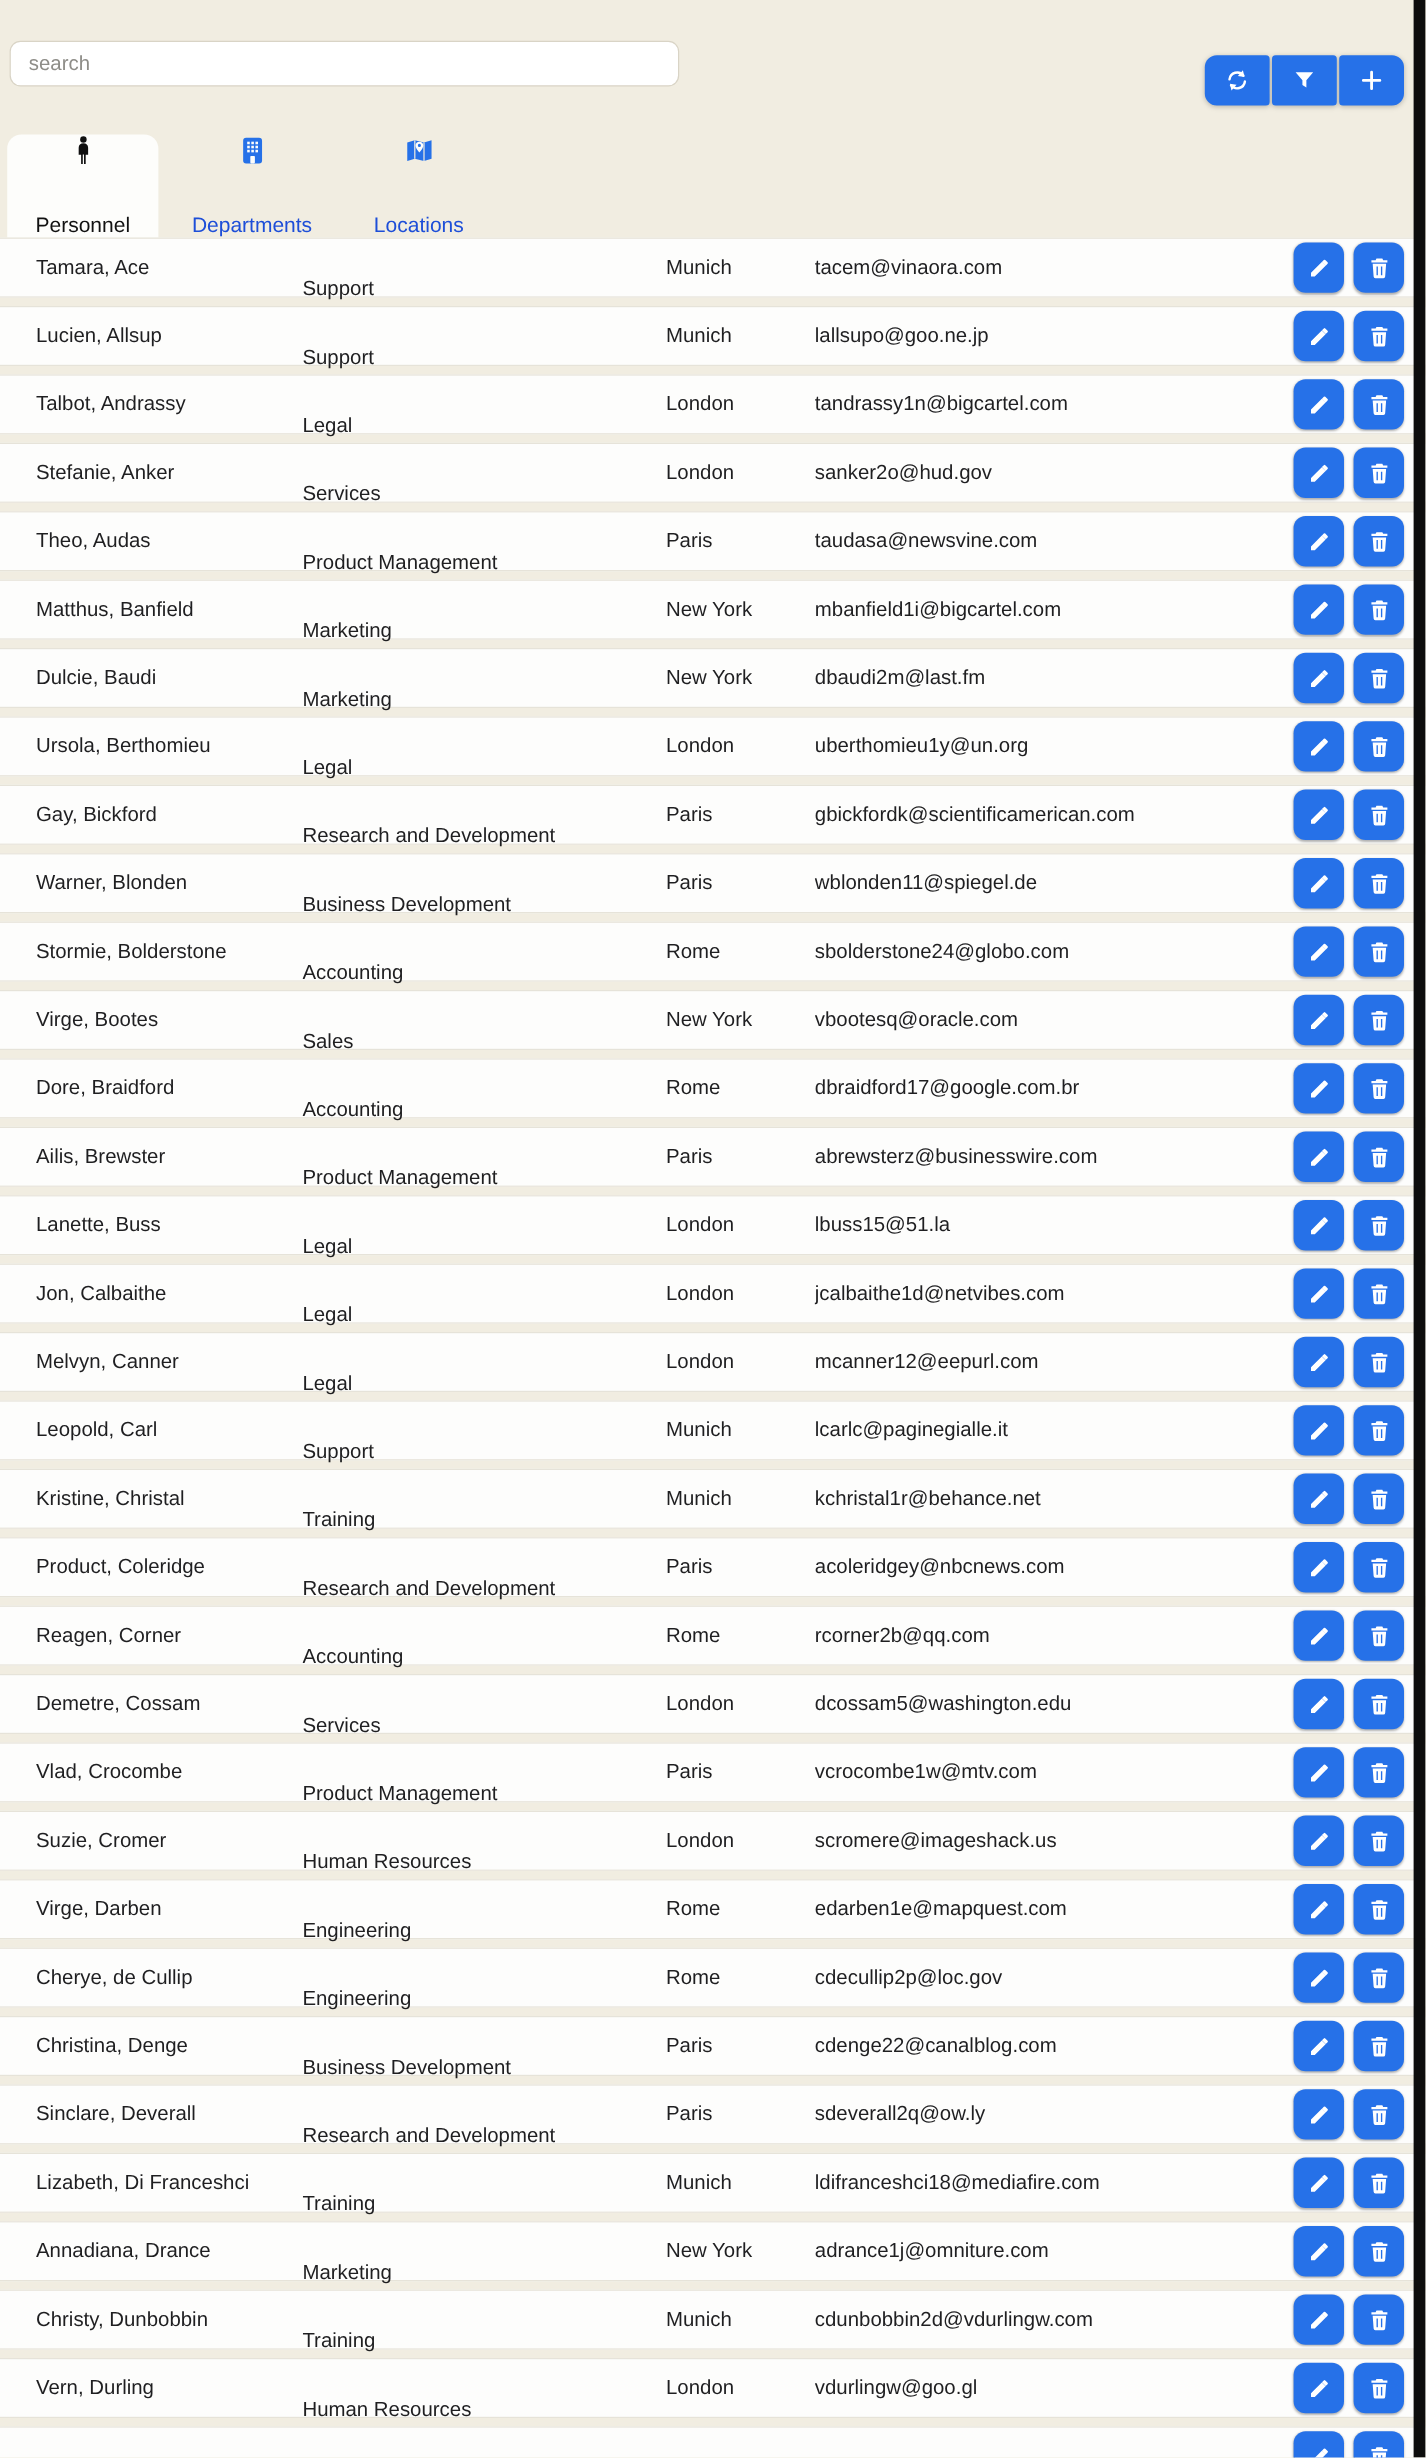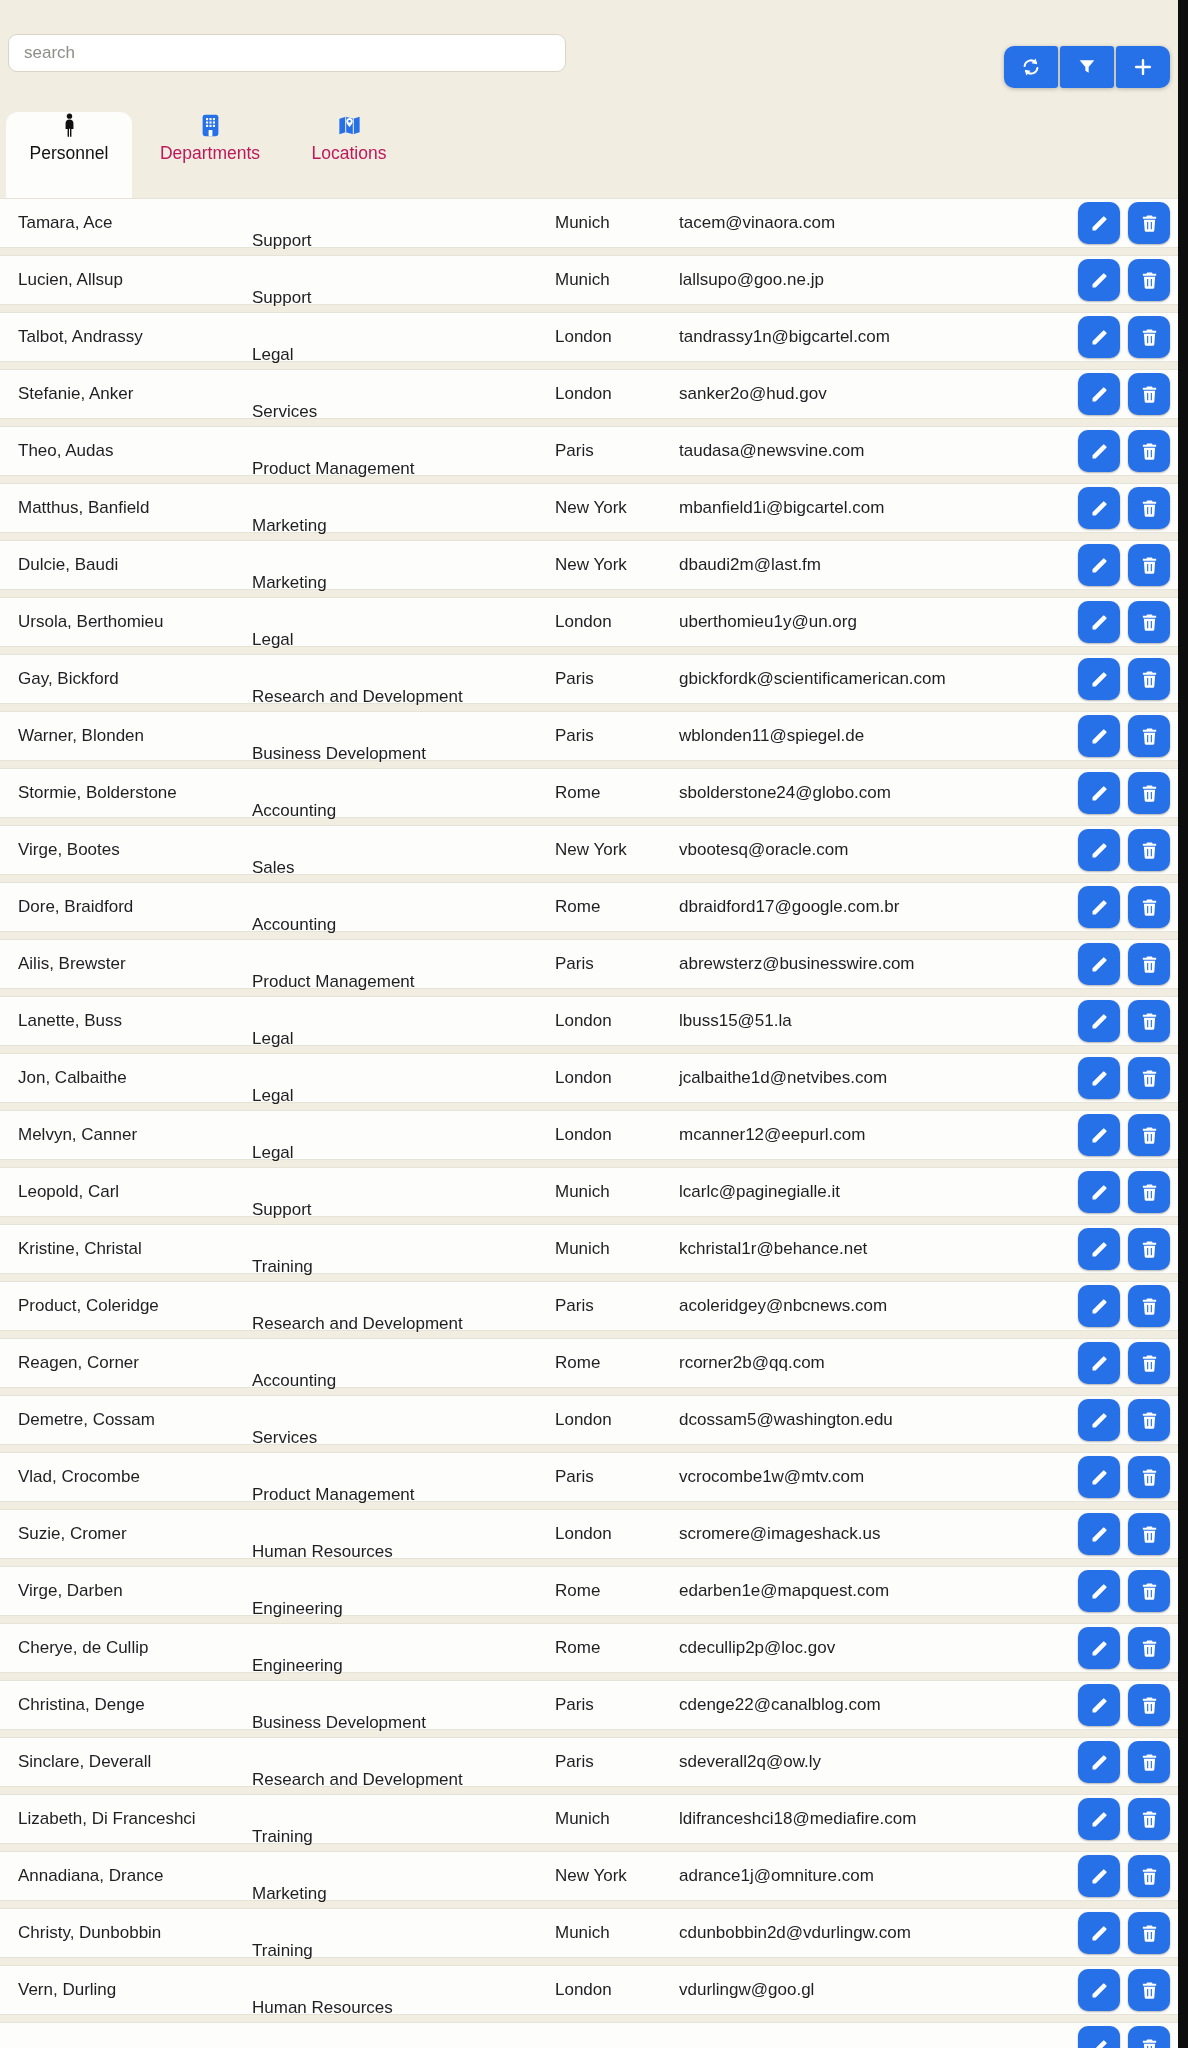--- a/index.html
+++ b/index.html
@@ -35,46 +35,46 @@
     display:flex; align-items:center; justify-content:center;
     border-radius:3px;
   }
   .tool-btn:first-child { border-radius:10px 3px 3px 10px; }
   .tool-btn:last-child  { border-radius:3px 10px 10px 3px; }
   .tool-btn svg { width:22px; height:22px; display:block; }
   
   .tabs { position:absolute; left:0; top:112px; height:86px; width:100%; }
   .tab {
     position:absolute; top:0; height:86px;
-    display:flex; flex-direction:column; align-items:center; justify-content:flex-start;
+    display:flex; flex-direction:column; align-items:center; justify-content:space-between;
     gap:4px; cursor:pointer; border:none; background:transparent;
     font-family:"Liberation Sans", sans-serif;
   }
   .tab .tab-icon svg { width:27px; height:27px; display:block; }
   .tab .tab-label { font-size:17.5px; }
   .tab.active {
     background:#fdfdfb; border-radius:12px 12px 0 0;
   }
   .tab.active .tab-label { color:#111; }
-  .tab:not(.active) .tab-label { color:#be185d; }
+  .tab:not(.active) .tab-label { color:#1d4ed8; }
   .tab-personnel { left:6px;  width:126px; }
   .tab-departments { left:140px; width:140px; }
   .tab-locations { left:288px; width:122px; }
   
   .table {
     position:absolute; left:0; top:198px; width:1188px;
   }
   .row {
     width:1188px; height:50px; margin-bottom:7px;
     background:#fdfdfc;
     border-top:1px solid #e6e3d9; border-bottom:1px solid #e6e3d9;
     display:flex; align-items:center;
   }
   .cell { font-size:17px; color:#1f1f21; white-space:nowrap; overflow:hidden; }
-  .cell-name { width:252px; padding-left:18px; }
+  .cell-name { width:252px; padding-left:30px; }
   .cell-dept { width:292px;margin-top:36px; }
   .cell-city { width:124px;margin-left:11px; }
   .cell-email { flex:1; }
   .actions { display:flex; gap:8px; margin-right:18px; }
   .action-btn {
     width:42px; height:42px; border:none; cursor:pointer;
     background:#2671e8; border-radius:10px;
     display:flex; align-items:center; justify-content:center;
     box-shadow:0 1px 2px rgba(0,0,0,.3);
   }

